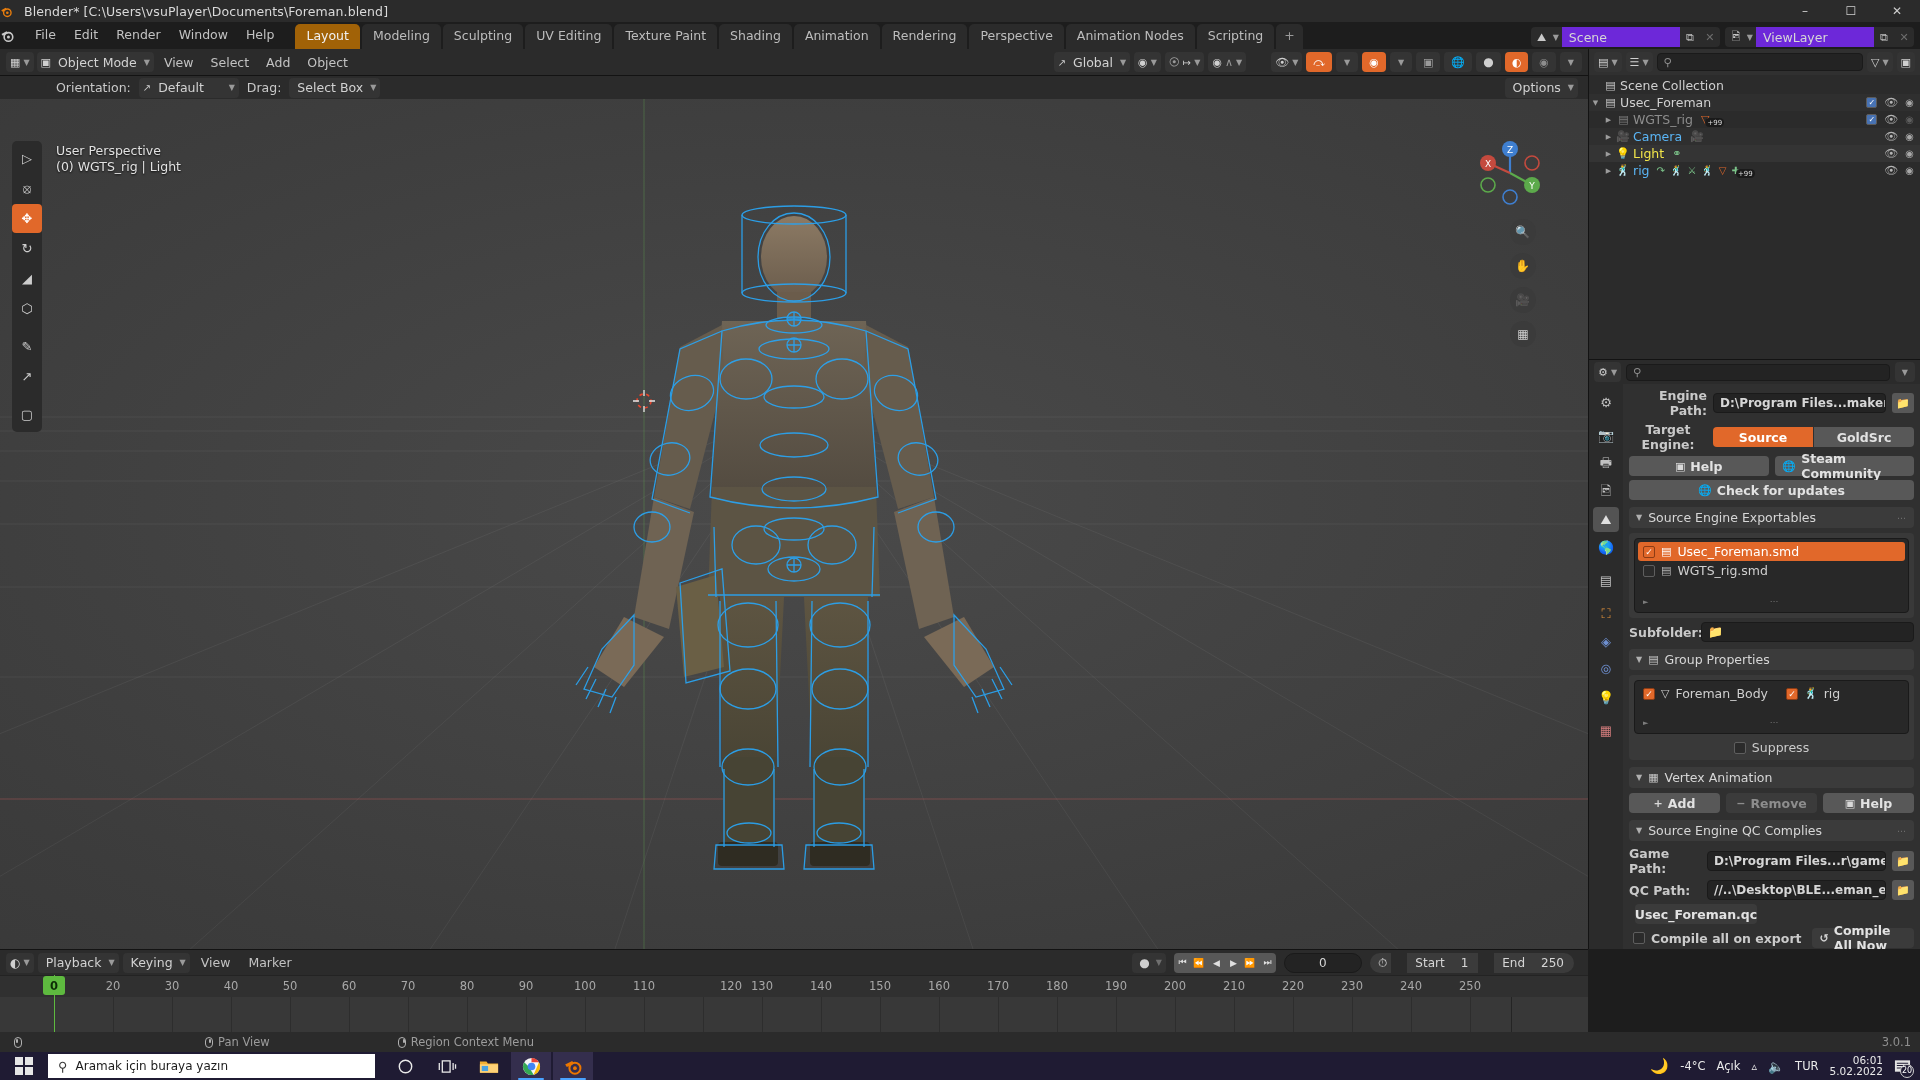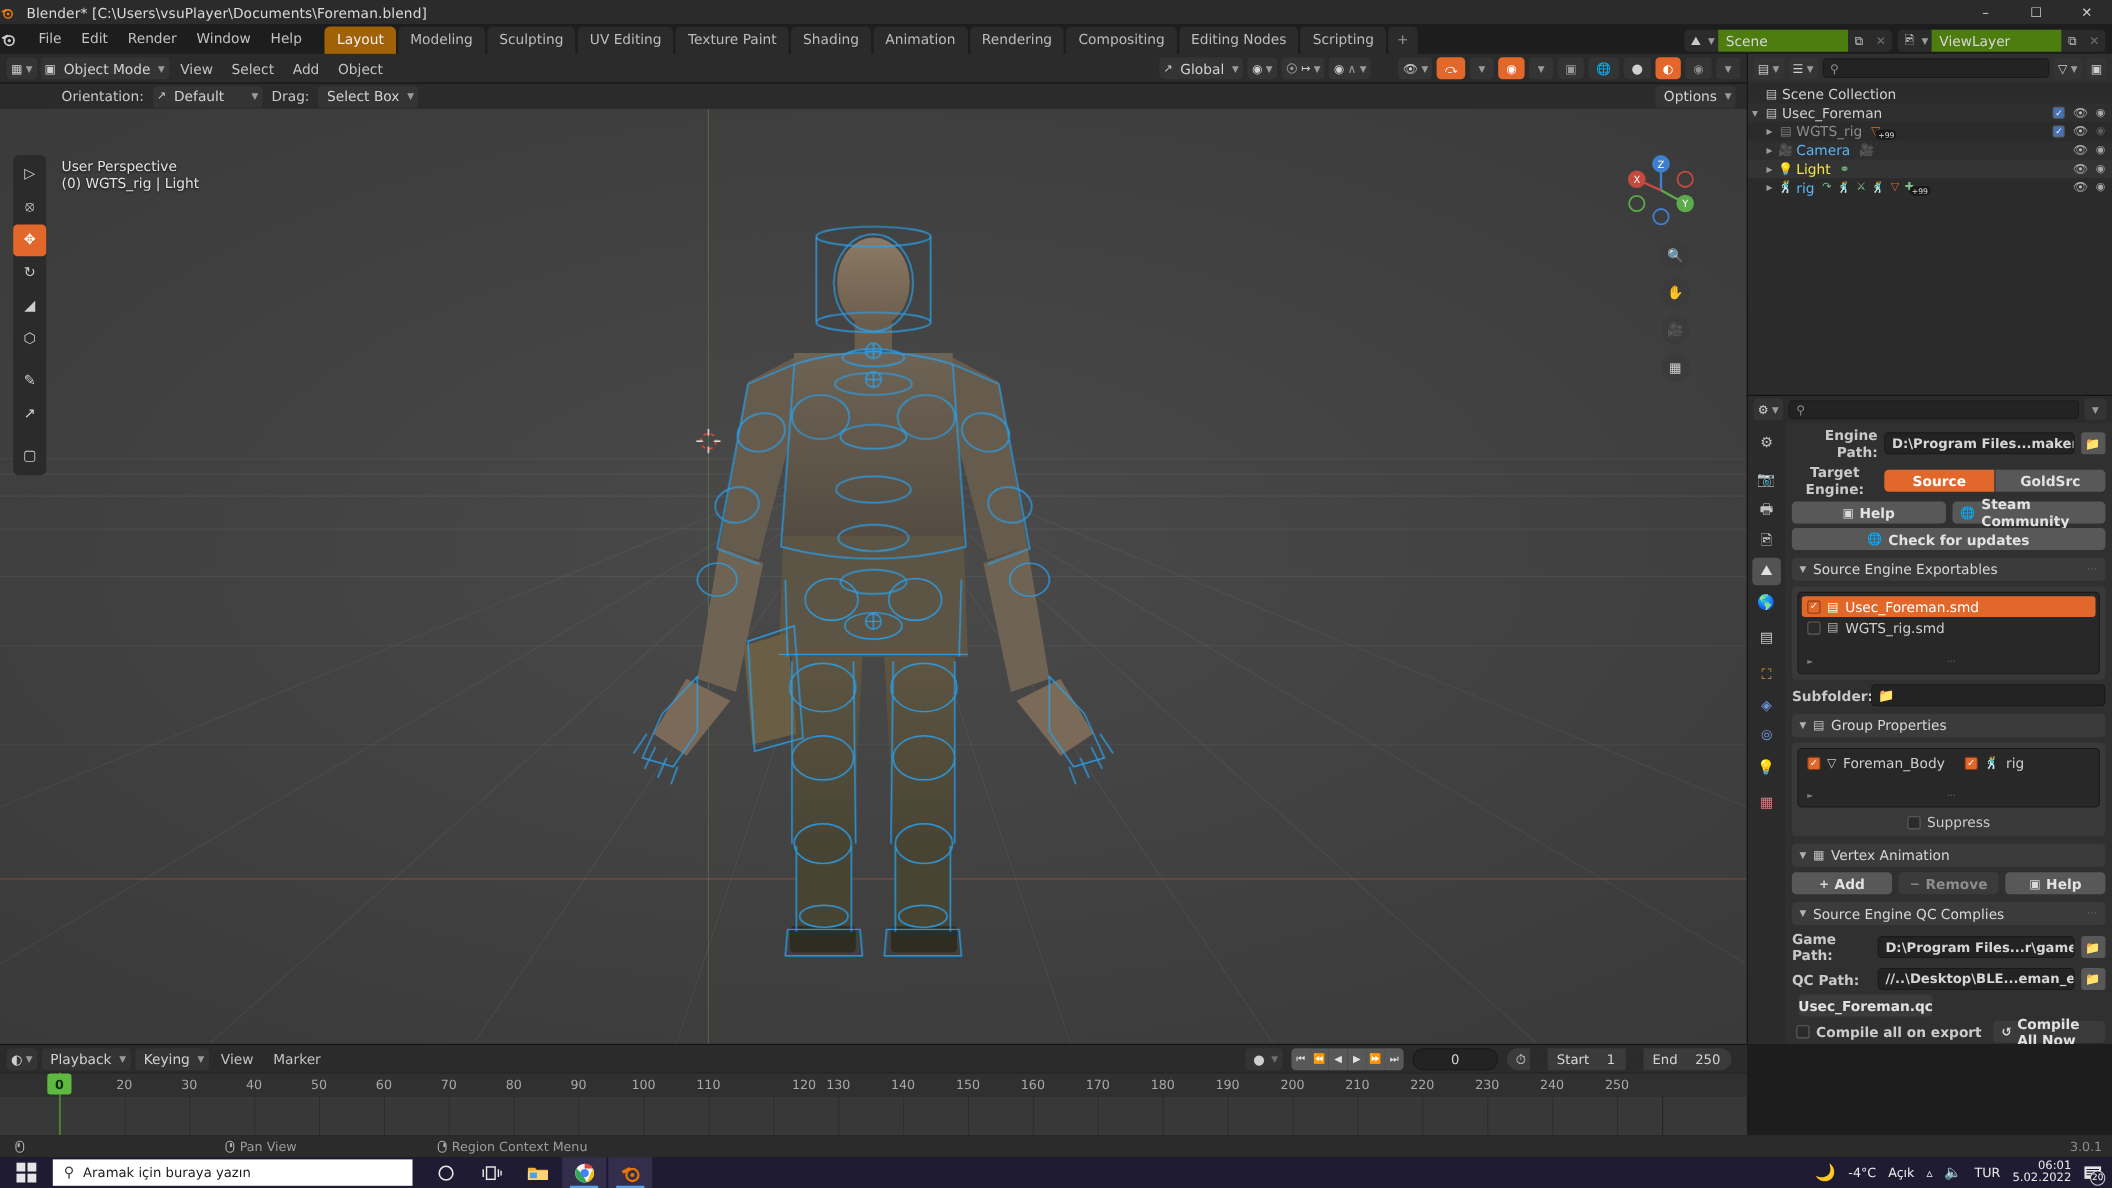--- a/index.html
+++ b/index.html
@@ -26,21 +26,21 @@
   .wtabs { display:flex; align-items:flex-end; margin-left:12px; height:27px; }
   .wtab { padding:5px 11px 6px 11px; font-size:12.5px; color:#bdbdbd;
     background:#2b2b2b; border-radius:5px 5px 0 0; margin-right:2px; line-height:14px; }
   .wtab.active { background:#a16207; color:#f1f1f1; }
   .wtab.plus { padding:5px 8px 6px 8px; color:#9a9a9a; }
   .topbar-right { margin-left:auto; display:flex; align-items:flex-end;
     padding-bottom:2px; padding-right:6px; gap:5px; }
   .ctl { background:#2b2b2b; border-radius:4px; height:20px; display:flex; align-items:center; }
   .ctl .ic { width:22px; text-align:center; color:#c9c9c9; font-size:11px; }
   .ctl .chev { color:#9a9a9a; font-size:8px; padding-right:3px; }
-  .ctl .fld { background:#4d7c0f; height:20px; min-width:118px; display:flex; align-items:center;
+  .ctl .fld { background:#6d28d9; height:20px; min-width:118px; display:flex; align-items:center;
     padding:0 7px; font-size:12.5px; color:#d6d6d6; }
   .ctl .sq { width:20px; text-align:center; color:#bdbdbd; font-size:11px; }
   .ctl .sq.dim { color:#6d6d6d; }
 
   
   .viewport { position:absolute; left:0; top:49px; width:1588px; height:900px; background:#393939; }
   .vp-header { position:absolute; left:0; top:0; width:1588px; height:26px;
     background:#2b2b2b; display:flex; align-items:center; padding:0 6px; gap:3px; }
   .vp-subheader { position:absolute; left:0; top:26px; width:1588px; height:24px;
     background:#2b2b2b; border-top:1px solid #131313; display:flex; align-items:center;
@@ -269,22 +269,22 @@
     </div>
     <div class="wtabs">
       <div class="wtab active">Layout</div>
       <div class="wtab">Modeling</div>
       <div class="wtab">Sculpting</div>
       <div class="wtab">UV Editing</div>
       <div class="wtab">Texture Paint</div>
       <div class="wtab">Shading</div>
       <div class="wtab">Animation</div>
       <div class="wtab">Rendering</div>
-      <div class="wtab">Compositing</div>
-      <div class="wtab">Editing Nodes</div>
+      <div class="wtab">Perspective</div>
+      <div class="wtab">Animation Nodes</div>
       <div class="wtab">Scripting</div>
       <div class="wtab plus">+</div>
     </div>
     <div class="topbar-right">
       <div class="ctl">
         <span class="ic">⛰</span>
         <span class="chev">▼</span>
         <span class="fld">Scene</span>
         <span class="sq">⧉</span>
         <span class="sq dim">✕</span>

